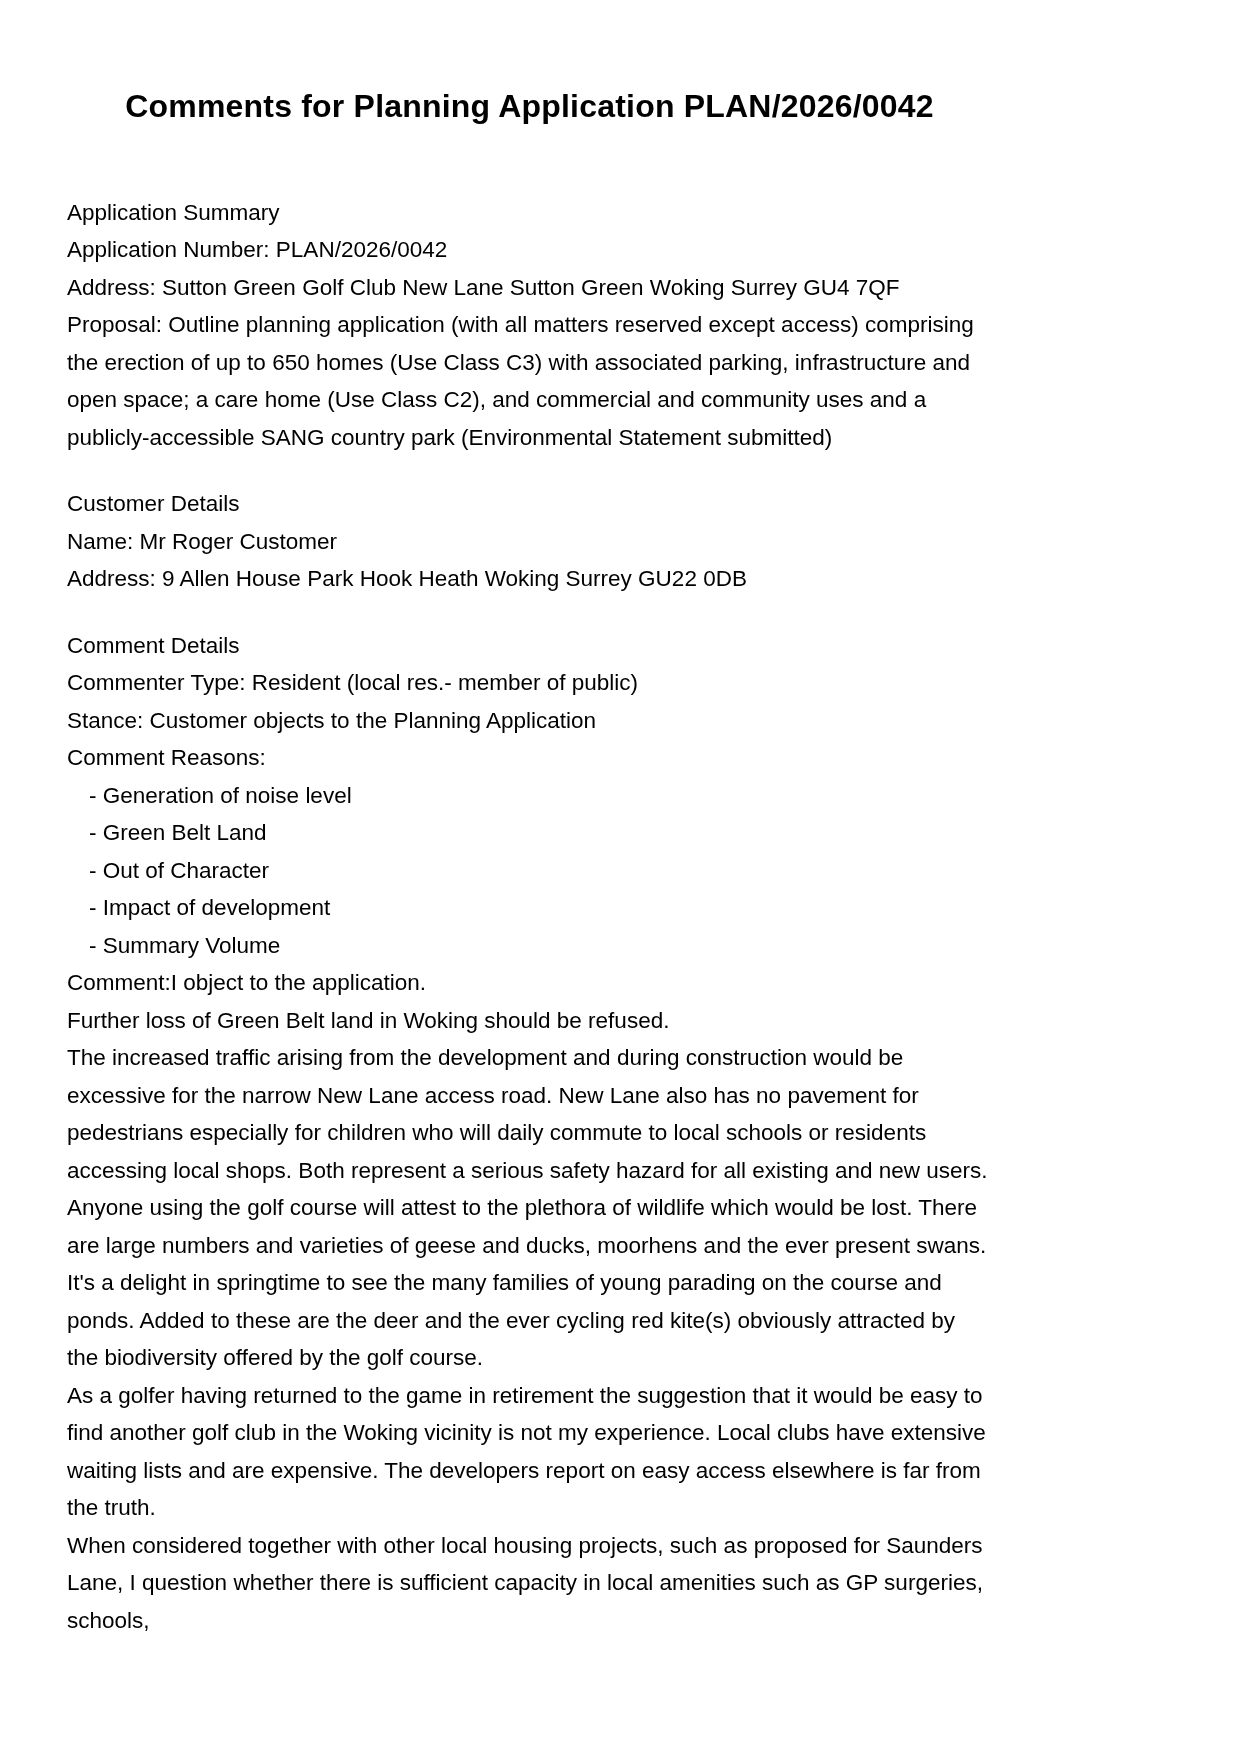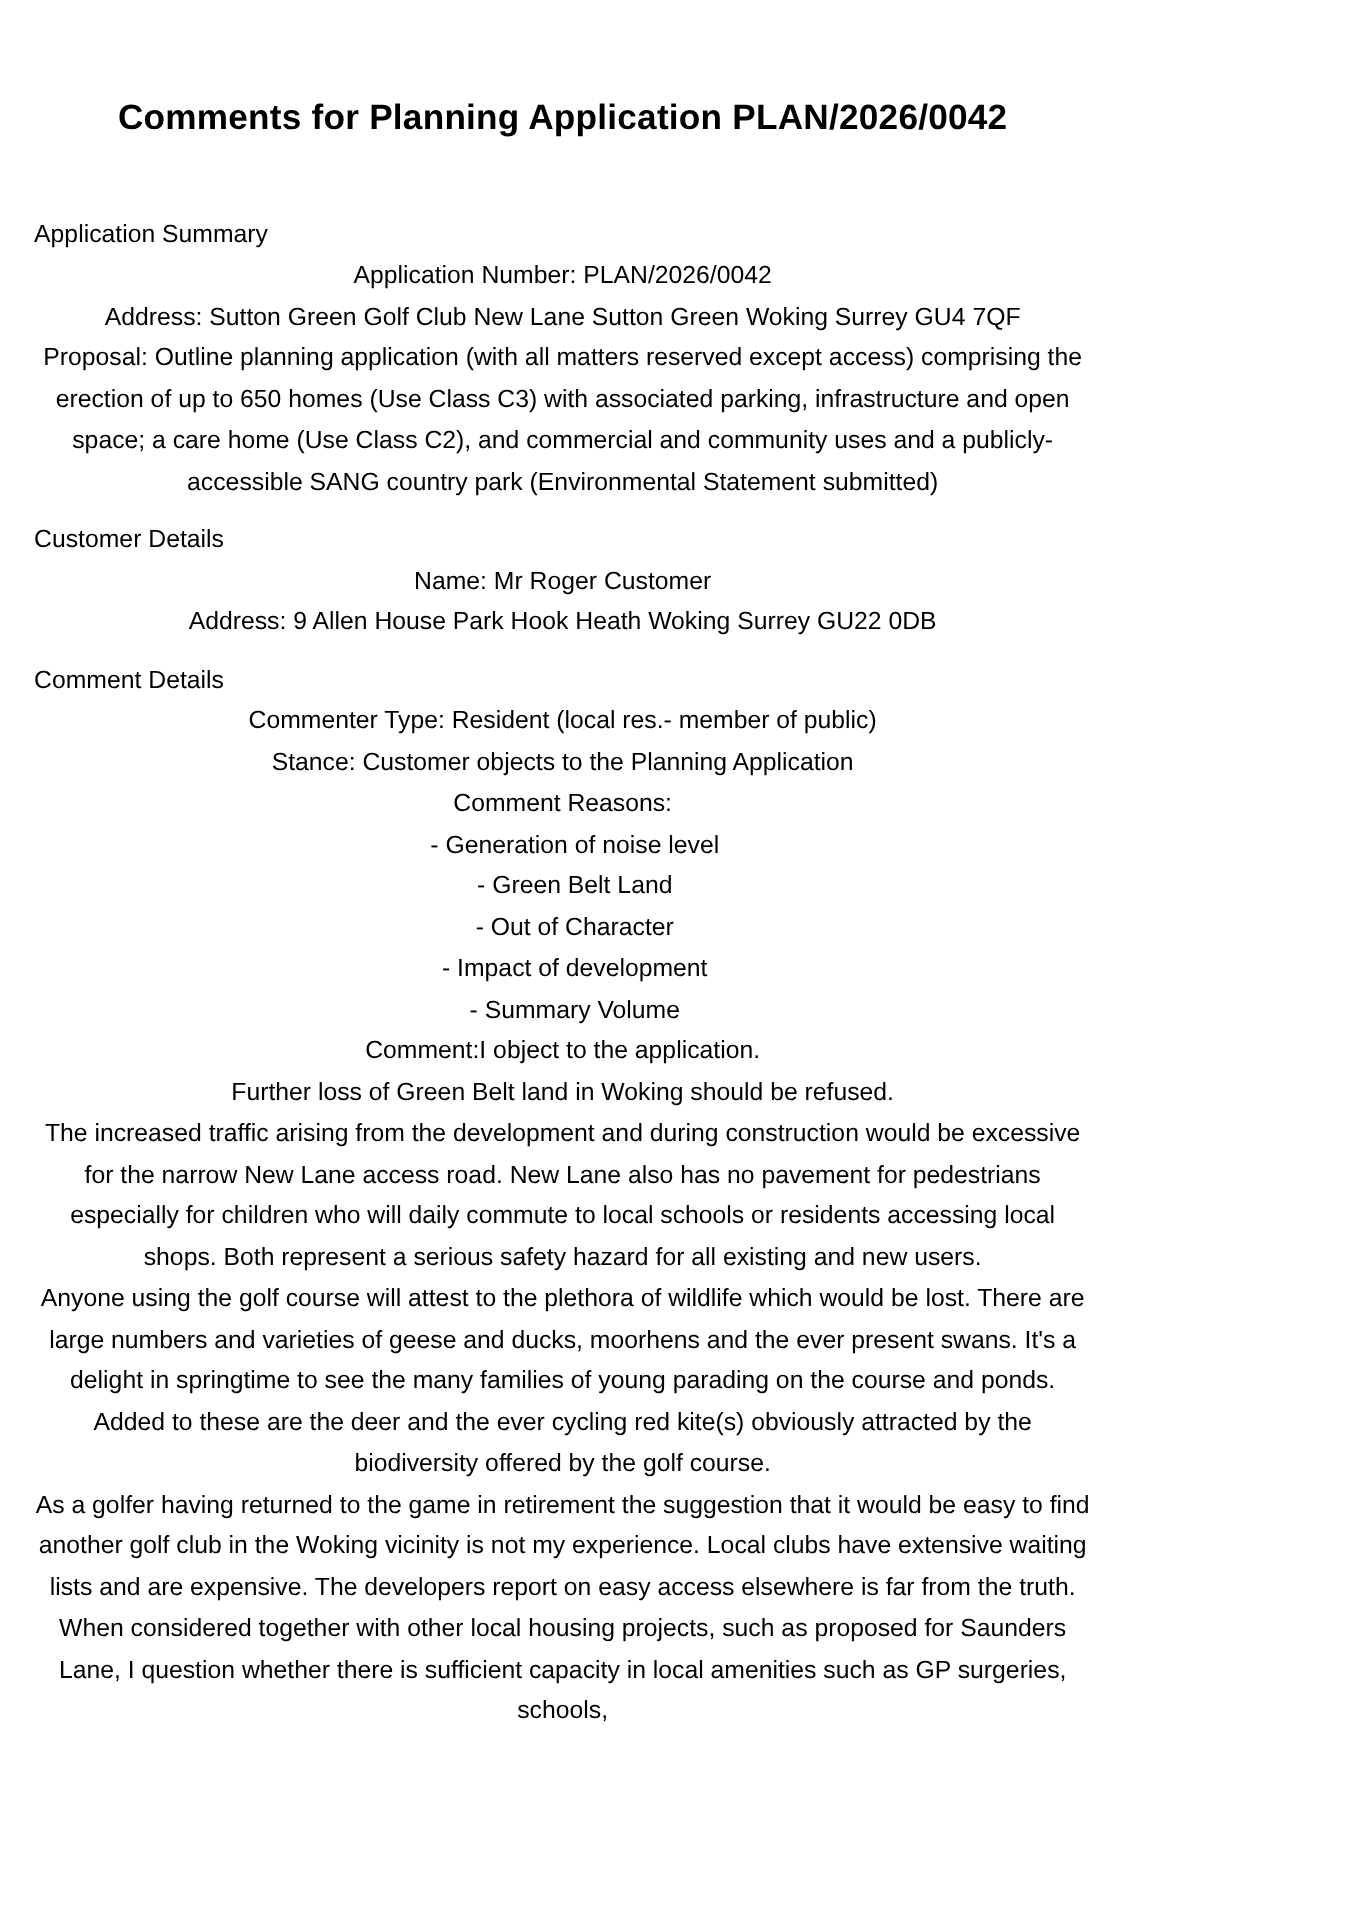--- a/index.html
+++ b/index.html
@@ -11,48 +11,47 @@
     width: 1240px;
     height: 1755px;
     overflow: hidden;
     color: #000000;
     font-family: "Liberation Sans", "DejaVu Sans", sans-serif;
   }
   .page {
     box-sizing: border-box;
     width: 1192px;
     height: 1755px;
-    padding: 86px 200px 0 31px;
+    padding: 86px 200px 0 67px;
   }
   .doc-title {
     font-size: 32px;
     font-weight: 700;
     line-height: 1.3;
     text-align: center;
     letter-spacing: 0.2px;
     margin: 0 0 66px 0;
   }
   .section {
     margin: 0;
   }
   .section + .section {
-    margin-top: 15px;
+    margin-top: 29px;
   }
   .section-heading {
     font-size: 22.5px;
     font-weight: 400;
     line-height: 37.5px;
     margin: 0;
   }
   .doc-line {
     font-size: 22.5px;
     font-weight: 400;
     line-height: 37.5px;
     margin: 0;
-    text-align: center;
   }
   .doc-line.indent {
     padding-left: 22px;
   }
 </style>
 </head>
 <body>
 
 <div class="page">
 

